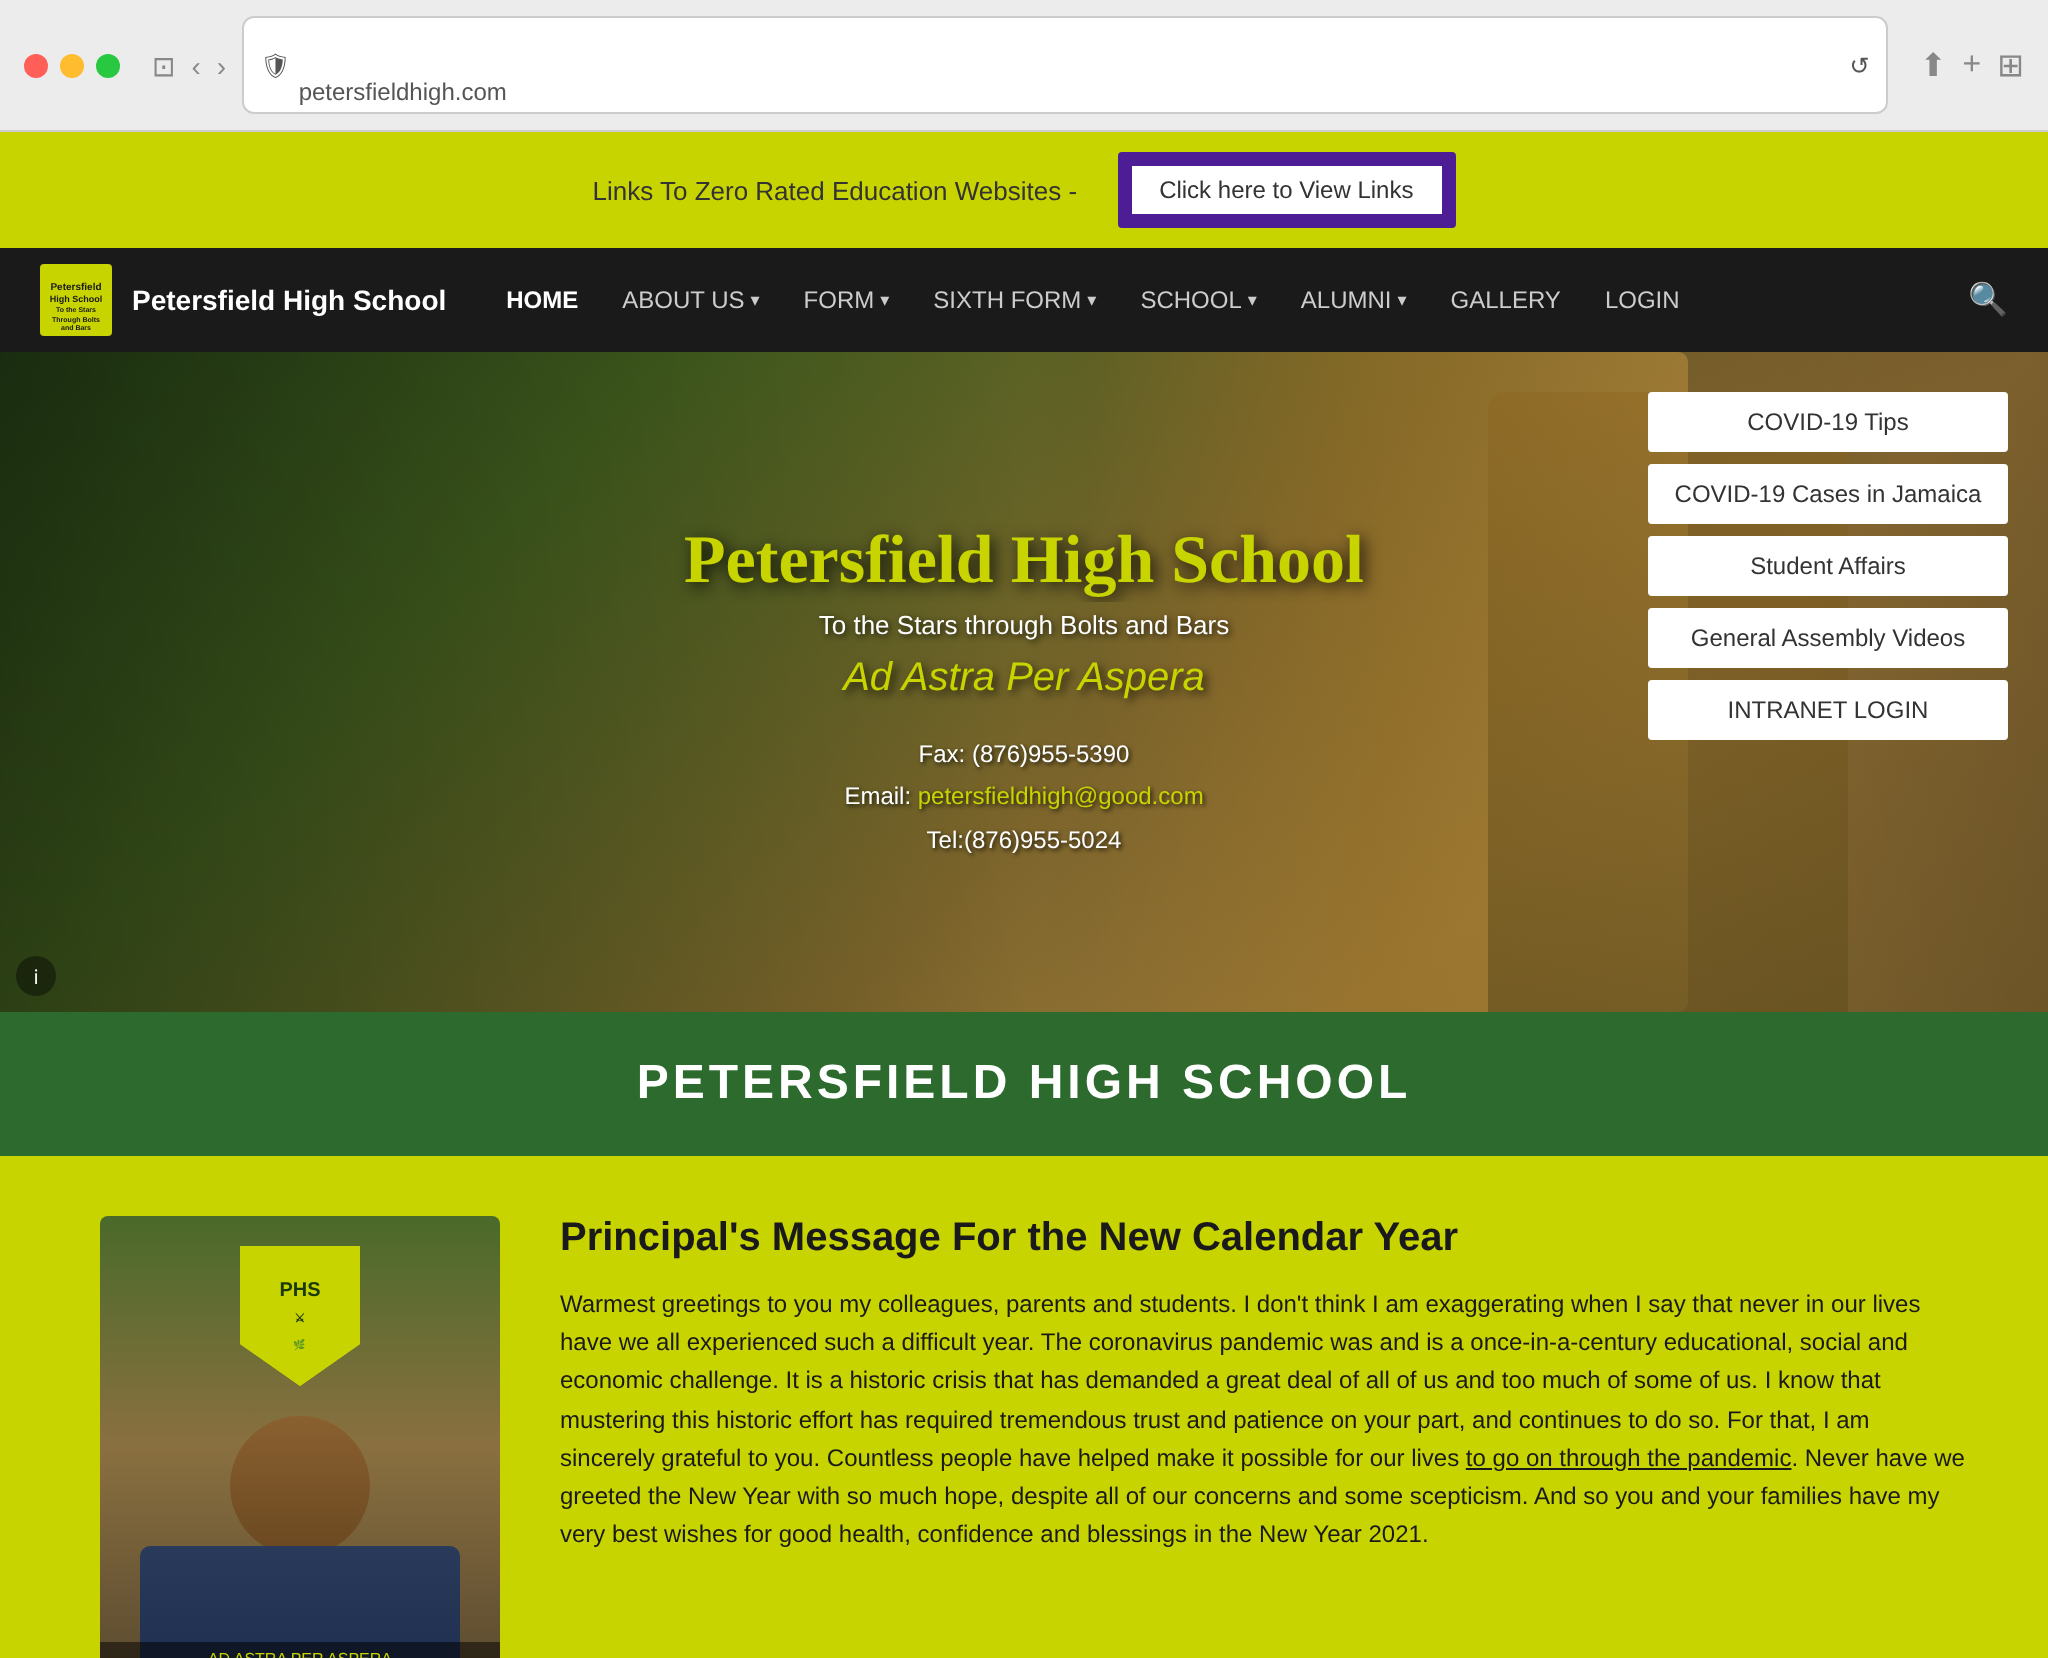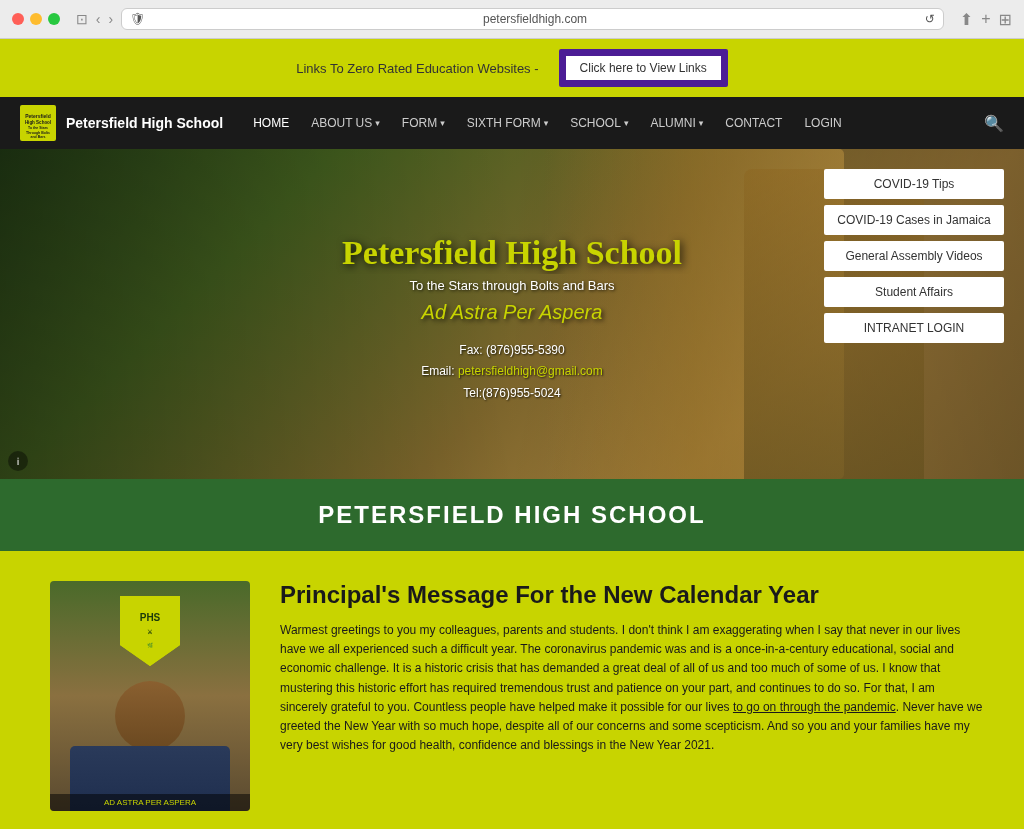--- a/index.html
+++ b/index.html
@@ -26,21 +26,21 @@
       background: white;
       border: 1px solid #ccc;
       border-radius: 6px;
       padding: 3px 8px;
       font-size: 12px;
       color: #555;
       display: flex;
       align-items: center;
       gap: 4px;
     }
-    .address-bar-text { flex: 1; text-align: center; }
+    .address-bar-text { flex: 1; text-align: left; margin-top: 27px; }
     .browser-actions { display: flex; gap: 8px; margin-left: 8px; }
     .browser-action-btn { background: none; border: none; font-size: 16px; color: #888; cursor: pointer; }
 
     
     .page { background: #701a75; }
 
     
     .announcement-bar {
       background: #c8d400;
       padding: 10px 20px;
@@ -104,21 +104,21 @@
       color: #ccc;
       font-size: 12px;
       padding: 6px 10px;
       cursor: pointer;
       white-space: nowrap;
       display: flex;
       align-items: center;
       gap: 3px;
       text-decoration: none;
     }
-    .nav-link.active { color: white; font-weight: normal; }
+    .nav-link.active { color: white; font-weight: bold; }
     .nav-chevron { font-size: 9px; }
     .nav-search { color: white; font-size: 16px; cursor: pointer; margin-left: 8px; }
 
     
     .hero {
       position: relative;
       height: 330px;
       background: linear-gradient(135deg, #2d4a1e 0%, #5a6e2a 30%, #8a7a3a 60%, #c4a040 100%);
       overflow: hidden;
       display: flex;
@@ -236,21 +236,21 @@
       right: 0;
       background: rgba(0,0,0,0.5);
       padding: 4px;
       font-size: 8px;
       color: #c8d400;
       text-align: center;
     }
 
     .principal-content { flex: 1; }
     .principal-title {
-      font-size: 24px;
+      font-size: 20px;
       font-weight: bold;
       color: #1a1a1a;
       margin-bottom: 12px;
     }
     .principal-text {
       font-size: 12px;
       line-height: 1.6;
       color: #1a1a1a;
     }
     .principal-link { color: #1a1a1a; text-decoration: underline; margin-top: 14px; }
@@ -334,21 +334,21 @@
         <span class="nav-chevron">▾</span>
       </a>
       <a class="nav-link">
         <span>SCHOOL</span>
         <span class="nav-chevron">▾</span>
       </a>
       <a class="nav-link">
         <span>ALUMNI</span>
         <span class="nav-chevron">▾</span>
       </a>
-      <a class="nav-link">CONTACT</a>
+      <a class="nav-link">GALLERY</a>
       <a class="nav-link">LOGIN</a>
     </div>
     <span class="nav-search">🔍</span>
   </nav>
 
   <div class="hero" style="background: linear-gradient(135deg, #2a4a1a 0%, #4a6a22 25%, #8a7030 55%, #b08840 75%, #9a7838 100%);">
     <div class="hero-bg"></div>
 
     <div style="position:absolute; inset:0; overflow:hidden; z-index:1;">
       <div style="position:absolute; right:180px; top:0; bottom:0; width:300px; background: linear-gradient(to right, transparent, rgba(160,120,40,0.5), rgba(180,140,60,0.6)); border-radius:5px;"></div>
@@ -360,31 +360,31 @@
         <svg width="400" height="50" viewBox="0 0 400 50" style="display:block;margin:0 auto 4px;">
           <text x="200" y="40" font-size="34" font-weight="bold" font-family="Georgia, serif" fill="#c8d400" text-anchor="middle" filter="drop-shadow(2px 2px 4px rgba(0,0,0,0.8))">Petersfield High School</text>
         </svg>
       </div>
       <div class="hero-subtitle">To the Stars through Bolts and Bars</div>
       <div class="hero-motto">Ad Astra Per Aspera</div>
       <div class="hero-contact-info">
         <div>Fax: (876)955-5390</div>
         <div>
           <span>Email:</span>
-          <a class="hero-contact-info" style="color:#c8d400;">petersfieldhigh@gmail.com</a>
+          <a class="hero-contact-info" style="color:#c8d400;">petersfieldhigh@good.com</a>
         </div>
         <div>Tel:(876)955-5024</div>
       </div>
     </div>
 
     <div class="sidebar-buttons">
       <button class="sidebar-btn">COVID-19 Tips</button>
       <button class="sidebar-btn">COVID-19 Cases in Jamaica</button>
+      <button class="sidebar-btn">Student Affairs</button>
       <button class="sidebar-btn">General Assembly Videos</button>
-      <button class="sidebar-btn">Student Affairs</button>
       <button class="sidebar-btn">INTRANET LOGIN</button>
     </div>
 
     <div class="info-dot">ℹ</div>
   </div>
 
   <div class="green-banner">
     <span class="green-banner-text">PETERSFIELD HIGH SCHOOL</span>
   </div>
 

